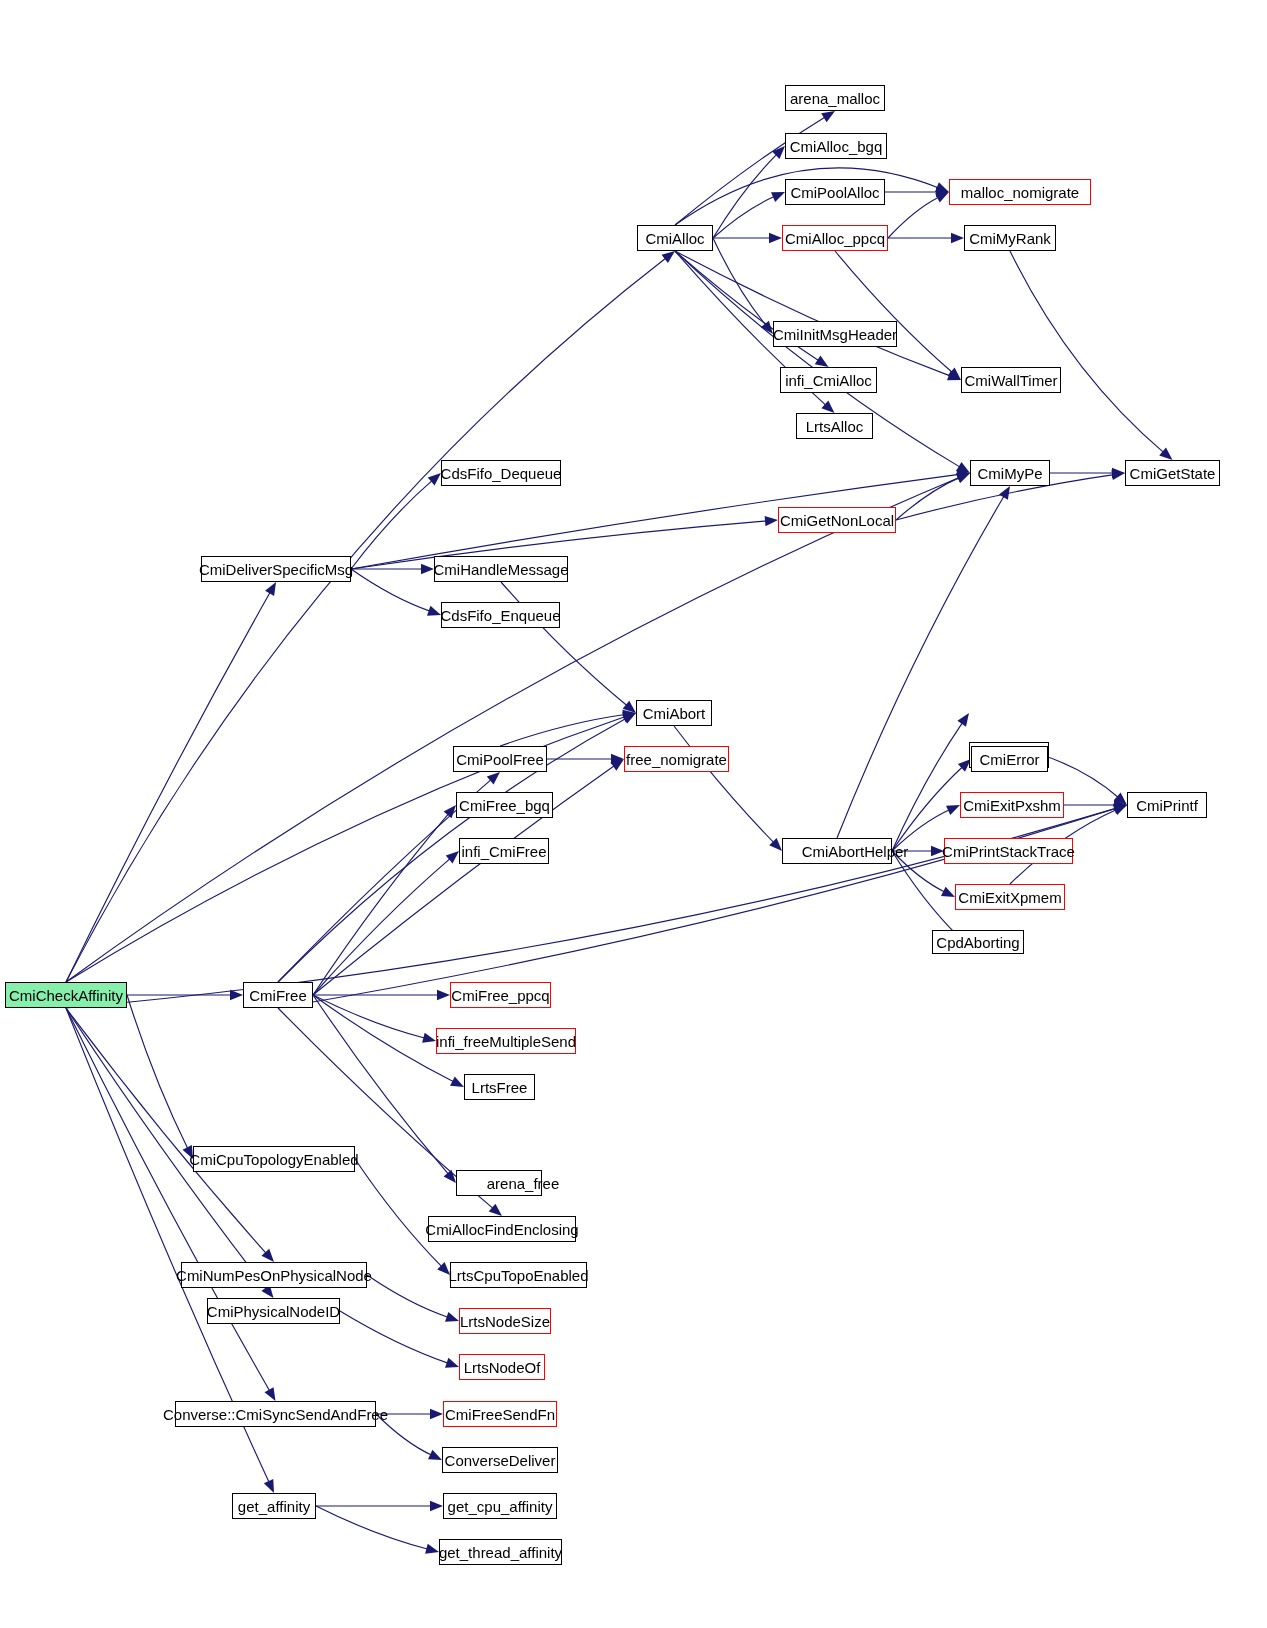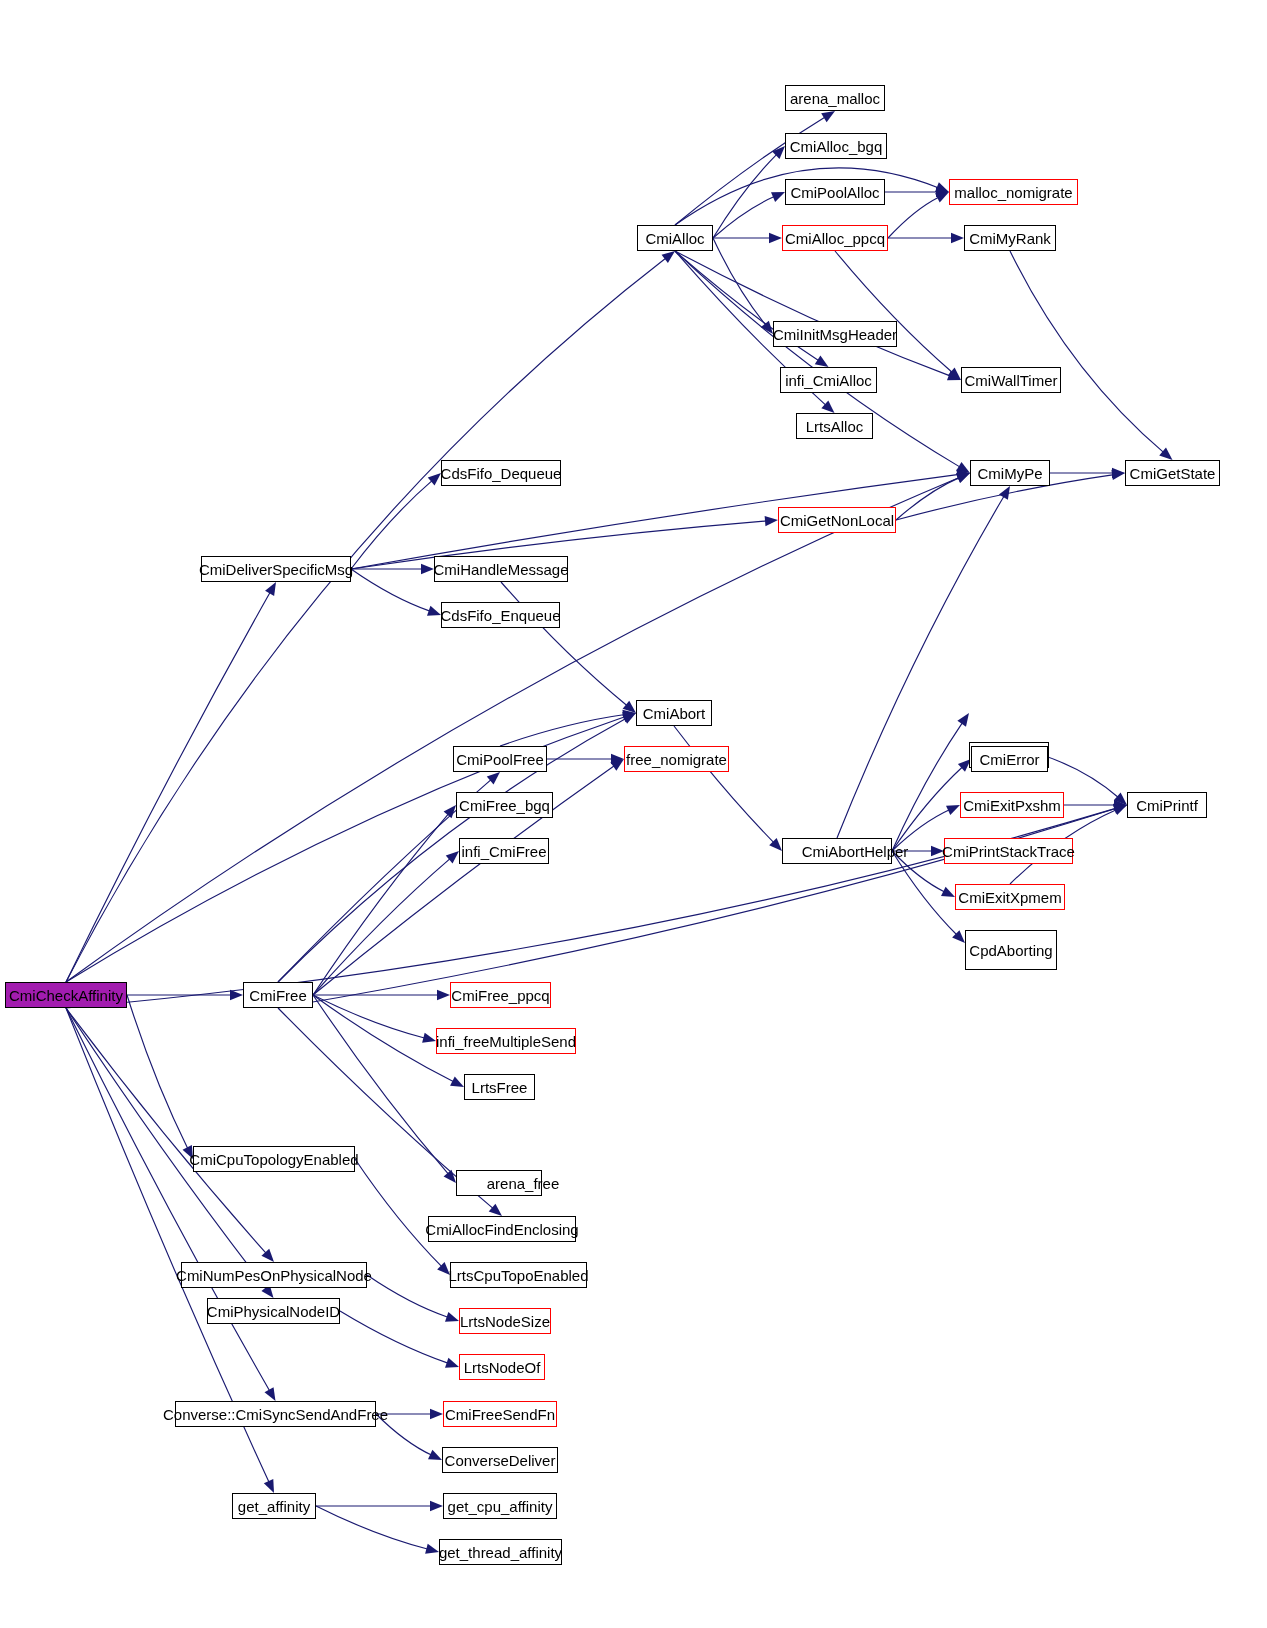--- a/index.html
+++ b/index.html
@@ -3,21 +3,21 @@
 <meta charset="utf-8">
 <style>
   html,body{margin:0;padding:0;background:#ffffff;}
   body{font-family:"Liberation Sans", sans-serif;}
   #graph{position:relative;width:1267px;height:1628px;background:#fff;}
   svg{position:absolute;left:0;top:0;width:1267px;height:1628px;overflow:visible;}
   .node{position:absolute;box-sizing:border-box;border:1px solid #000;background:#fff;
         display:flex;align-items:center;justify-content:center;
         font-size:15px;color:#000;white-space:nowrap;line-height:1;}
   .node.red{border-color:#ff0000;}
-  .node.root{background:#a21caf;border-color:#000;}
+  .node.root{background:#86efac;border-color:#000;}
   .edge{fill:none;stroke:#191970;stroke-width:1.15;}
   .arrowfill{fill:#191970;stroke:none;}
 </style>
 </head>
 <body>
 
 <div id="graph">
   <svg id="edges-svg" viewBox="0 0 1267 1628">
       <path d="M 66 982 Q 289.82772056975847 549.2914936073638 666.3030623400438 257.7352264504495" class="edge"></path>
       <polygon points="675,251 667.905726178446,263.0710926988742 661.5378757162027,254.84853345673375" class="arrowfill"></polygon>
@@ -164,21 +164,21 @@
       </div>
       <div class="node" style="left: 785px; top: 133px; width: 102px; height: 26px;">
         <span>CmiAlloc_bgq</span>
       </div>
       <div class="node" style="left: 785px; top: 179px; width: 100px; height: 26px;">
         <span>CmiPoolAlloc</span>
       </div>
       <div class="node red" style="left: 782px; top: 225px; width: 106px; height: 26px;">
         <span>CmiAlloc_ppcq</span>
       </div>
-      <div class="node red" style="left: 949px; top: 179px; width: 129px; height: 26px;">
+      <div class="node red" style="left: 949px; top: 179px; width: 142px; height: 26px;">
         <span>malloc_nomigrate</span>
       </div>
       <div class="node" style="left: 964px; top: 225px; width: 92px; height: 26px;">
         <span>CmiMyRank</span>
       </div>
       <div class="node" style="left: 773px; top: 321px; width: 124px; height: 26px;">
         <span>CmiInitMsgHeader</span>
       </div>
       <div class="node" style="left: 780px; top: 367px; width: 97px; height: 26px;">
         <span>infi_CmiAlloc</span>
@@ -236,21 +236,21 @@
       </div>
       <div class="node" style="left: 782px; top: 838px; width: 110px; height: 26px; padding-left: 36px;">
         <span>CmiAbortHelper</span>
       </div>
       <div class="node red" style="left: 944px; top: 838px; width: 129px; height: 26px;">
         <span>CmiPrintStackTrace</span>
       </div>
       <div class="node red" style="left: 955px; top: 884px; width: 110px; height: 26px;">
         <span>CmiExitXpmem</span>
       </div>
-      <div class="node" style="left: 965px; top: 930px; width: 92px; height: 40px;">
+      <div class="node" style="left: 932px; top: 930px; width: 92px; height: 24px;">
         <span>CpdAborting</span>
       </div>
       <div class="node" style="left: 1127px; top: 792px; width: 80px; height: 26px;">
         <span>CmiPrintf</span>
       </div>
       <div class="node" style="left: 243px; top: 982px; width: 70px; height: 26px;">
         <span>CmiFree</span>
       </div>
       <div class="node red" style="left: 450px; top: 982px; width: 101px; height: 26px;">
         <span>CmiFree_ppcq</span>

